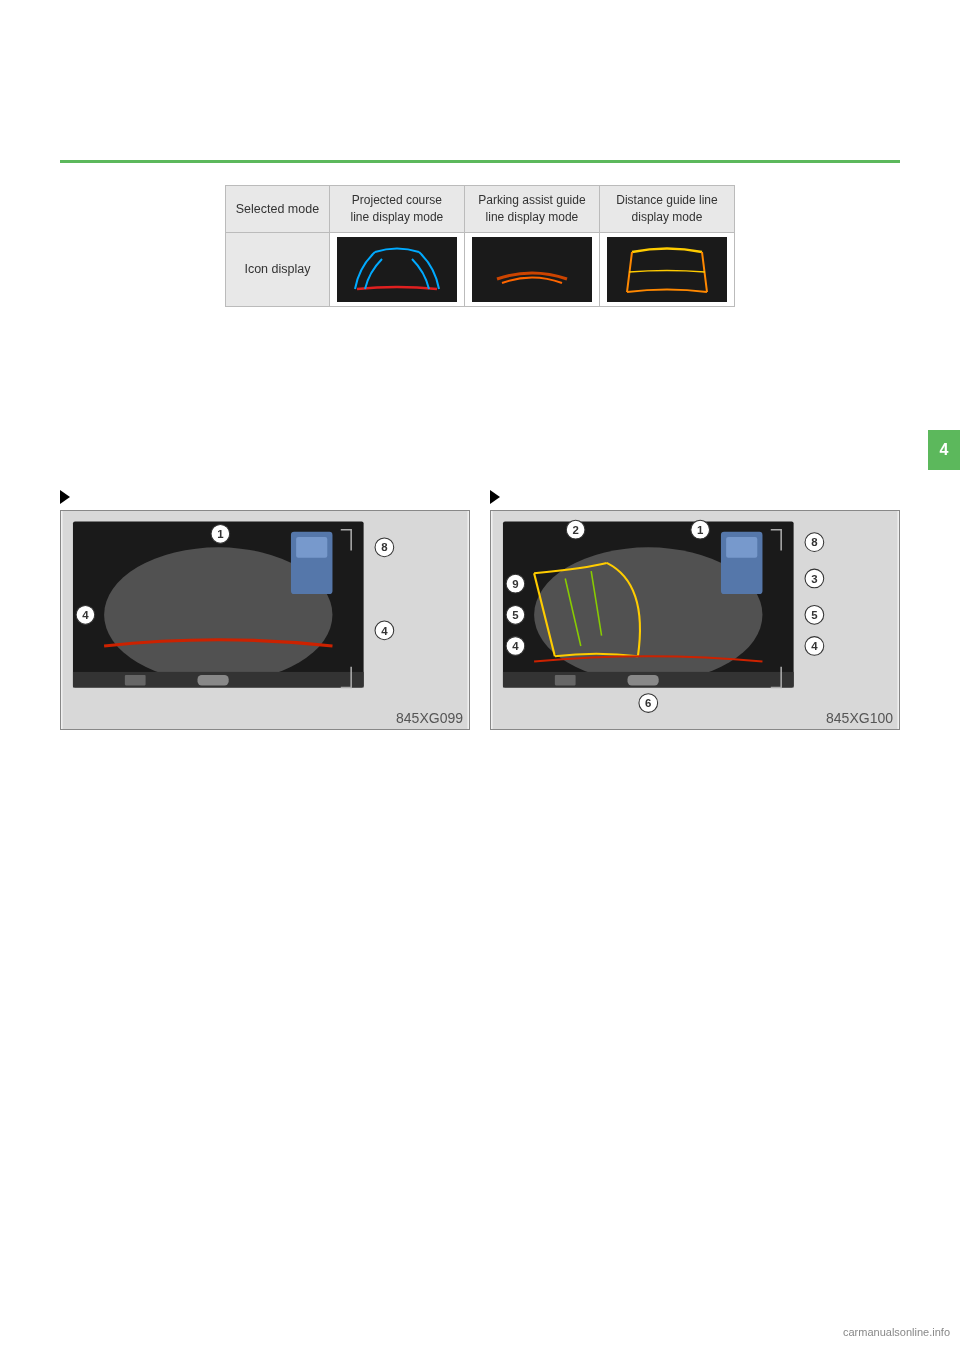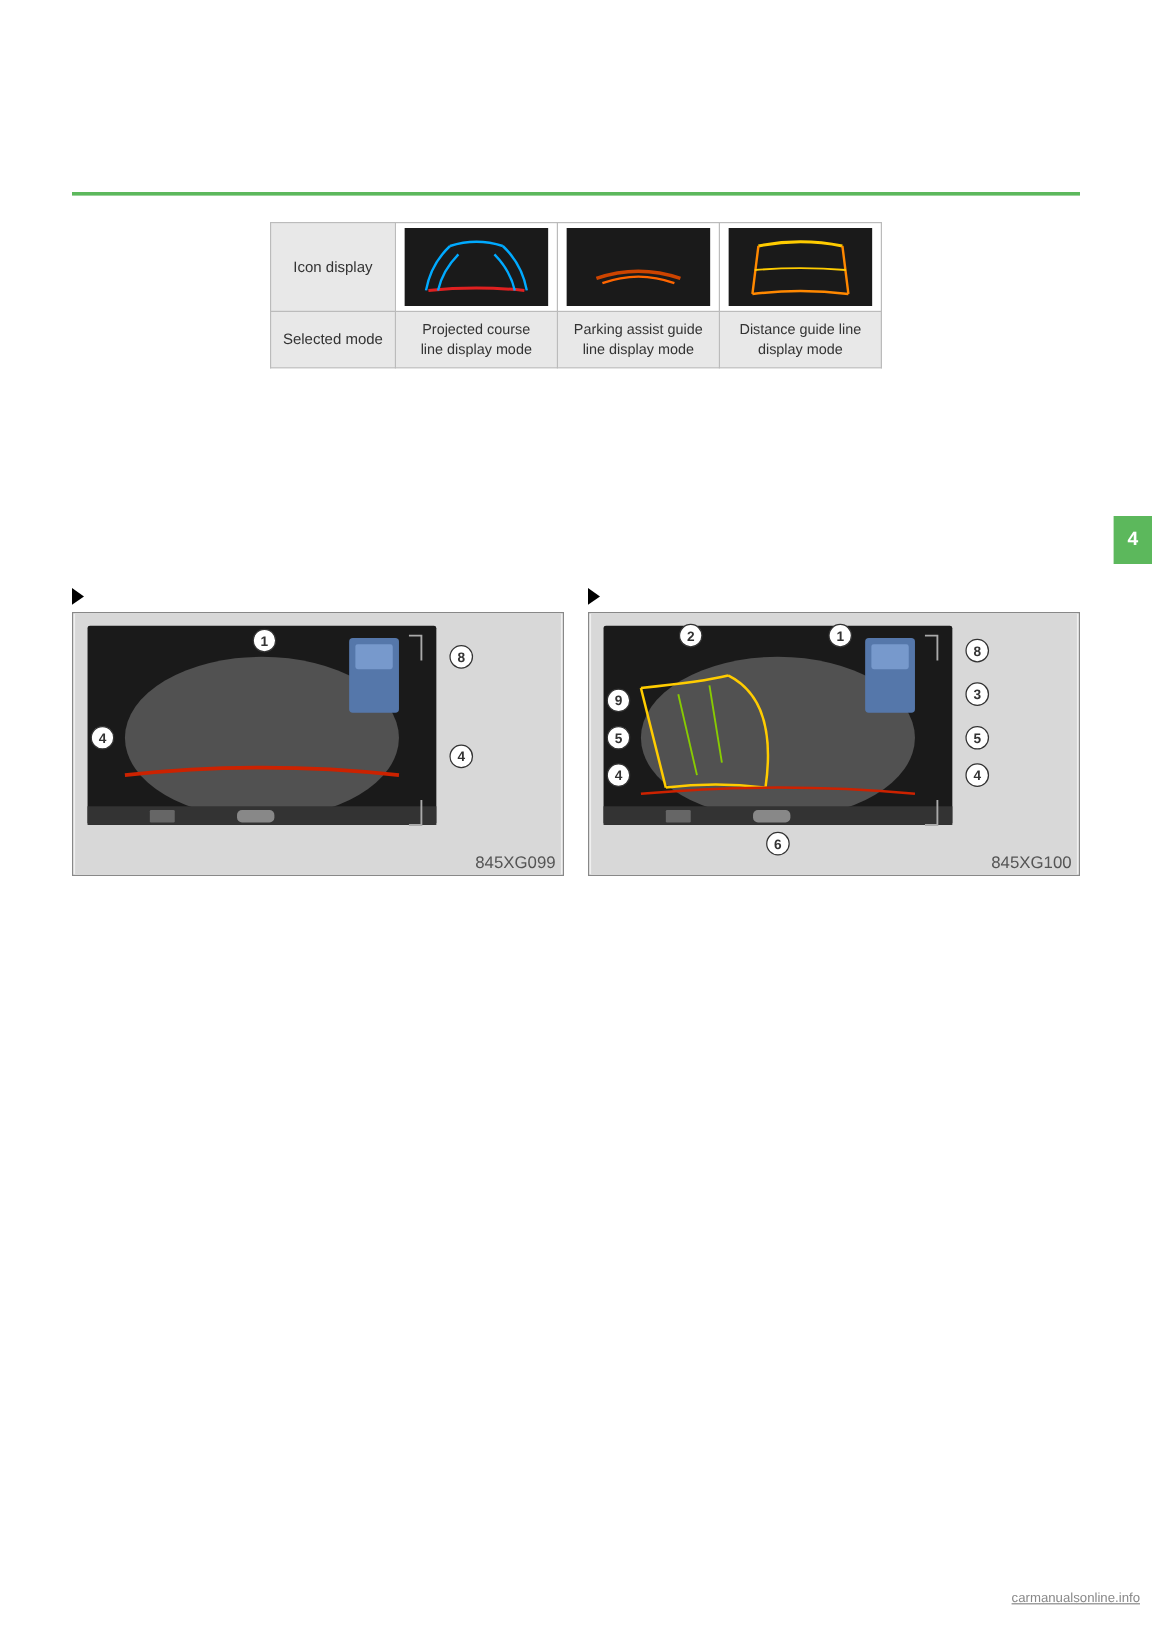--- a/index.html
+++ b/index.html
@@ -153,39 +153,44 @@
       height: 100%;
     }
 
     
     .bottom-watermark {
       position: absolute;
       bottom: 20px;
       right: 10px;
       font-size: 11px;
       color: #888;
-      text-decoration: underline;
     }
 
   </style>
 </head>
 <body>
 
 <div class="page-container">
 
   <div class="green-bar"></div>
 
   <div class="side-tab">
     <span>4</span>
   </div>
 
   <div class="table-section">
     <table class="mode-table">
       <tbody>
           <tr>
+        <td class="label-cell">Selected mode</td>
+        <td class="header-cell">Projected course<br>line display mode</td>
+        <td class="header-cell">Parking assist guide<br>line display mode</td>
+        <td class="header-cell">Distance guide line<br>display mode</td>
+      </tr>
+      <tr>
         <td class="label-cell">Icon display</td>
         <td class="icon-cell">
 
           <svg class="icon-image" viewBox="0 0 120 65">
             <rect width="120" height="65" fill="#1a1a1a"></rect>
 
             <path d="M20,52 Q60,48 100,52" stroke="#e02020" stroke-width="2.5" fill="none"></path>
 
             <path d="M18,52 Q22,30 38,15" stroke="#00aaff" stroke-width="2" fill="none"></path>
             <path d="M28,52 Q32,35 45,22" stroke="#00aaff" stroke-width="2" fill="none"></path>
@@ -213,26 +218,20 @@
             <path d="M25,15 Q60,8 95,15" stroke="#ffcc00" stroke-width="2.5" fill="none"></path>
 
             <path d="M25,15 L20,55" stroke="#ff8800" stroke-width="2" fill="none"></path>
             <path d="M95,15 L100,55" stroke="#ff8800" stroke-width="2" fill="none"></path>
 
             <path d="M20,55 Q60,50 100,55" stroke="#ff8800" stroke-width="2" fill="none"></path>
 
             <path d="M22,35 Q60,32 98,35" stroke="#ffcc00" stroke-width="1.5" fill="none"></path>
           </svg>
         </td>
-      </tr>
-      <tr>
-        <td class="label-cell">Selected mode</td>
-        <td class="header-cell">Projected course<br>line display mode</td>
-        <td class="header-cell">Parking assist guide<br>line display mode</td>
-        <td class="header-cell">Distance guide line<br>display mode</td>
       </tr>
     </tbody>
       </table>
   </div>
 
   <div class="diagrams-section">
 
     <div class="diagram-block">
       <div class="diagram-title">
         <span class="arrow-marker"></span>

